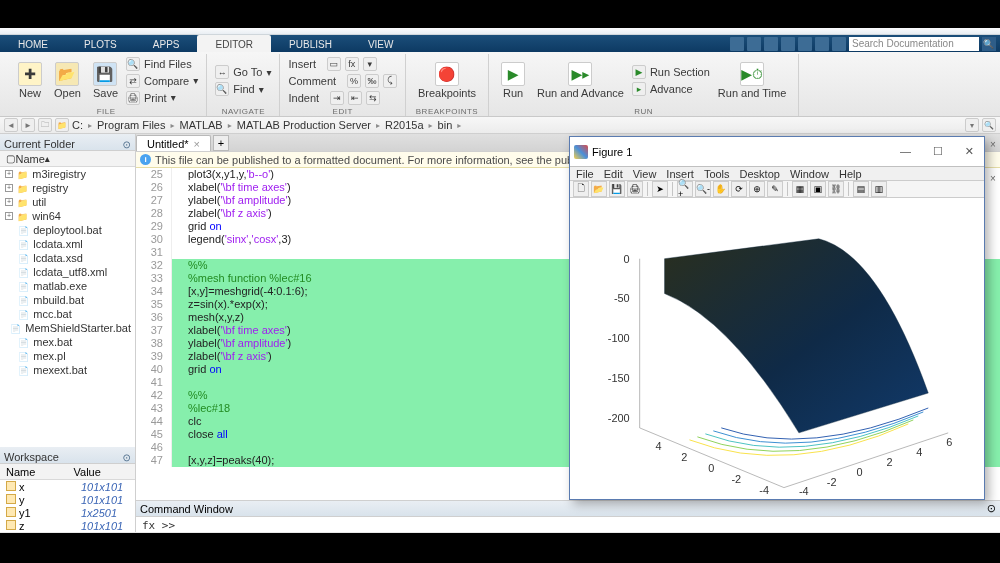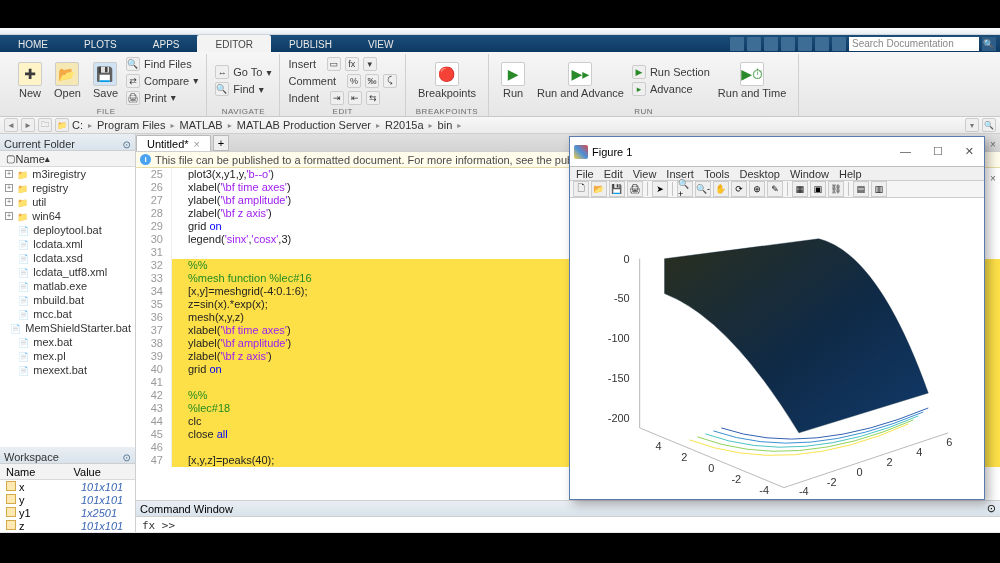--- a/index.html
+++ b/index.html
@@ -69,21 +69,21 @@
 .banner a { color: #2966b1; text-decoration: underline; cursor: pointer; }
 .banner .i { width: 11px; height: 11px; background: #4aa3f0; border-radius: 50%; color: #fff; font-size: 8px; display: flex; align-items: center; justify-content: center; font-weight: bold; }
 
 .editor { flex: 1; background: #fff; overflow: hidden; font-family: Consolas, monospace; font-size: 11px; line-height: 13px; white-space: pre; color: #222; }
 .editor .ln { display: flex; }
 .editor .gut { width: 36px; text-align: right; padding-right: 8px; color: #9a9a9a; background: #fff; border-right: 1px solid #eee; user-select: none; }
 .editor .code { padding-left: 16px; flex: 1; }
 .editor .s-kw { color: #0000ff; }
 .editor .s-str { color: #a020f0; }
 .editor .s-com { color: #228b22; }
-.editor .cell-sep { background: #fde047; align-items: center; }
+.editor .cell-sep { background: #86efac; align-items: center; }
 
 .cmdwin-title { height: 17px; background: linear-gradient(#e9eef3,#d9e3ec); border-top: 1px solid #cfcfcf; border-bottom: 1px solid #cfcfcf; padding: 0 4px; font-size: 10px; display: flex; align-items: center; gap: 17px; }
 .cmdwin { height: 15px; background: #fff; font-family: Consolas, monospace; font-size: 11px; padding: 2px 6px; color: #333; }
 
 
 .figwin { position: absolute; left: 569px; top: 136px; width: 416px; height: 364px; background: #f0f0f0; border: 1px solid #5a7bb0; box-shadow: 4px 4px 10px rgba(0,0,0,.3); display: flex; flex-direction: column; }
 .figwin .tb { height: 40px; background: #fff; border-bottom: 1px solid #c0c0c0; display: flex; align-items: center; padding: 0 4px; font-size: 11px; }
 .figwin .tb .fico { width: 14px; height: 14px; background: linear-gradient(45deg,#f7d04b,#4a90d9,#d94a4a); border-radius: 2px; margin-right: 4px; }
 .figwin .tb .wctrl { margin-left: auto; display: flex; gap: 10px; color: #555; }
 .figwin .tb .wctrl span { cursor: pointer; padding: 0 6px; }

